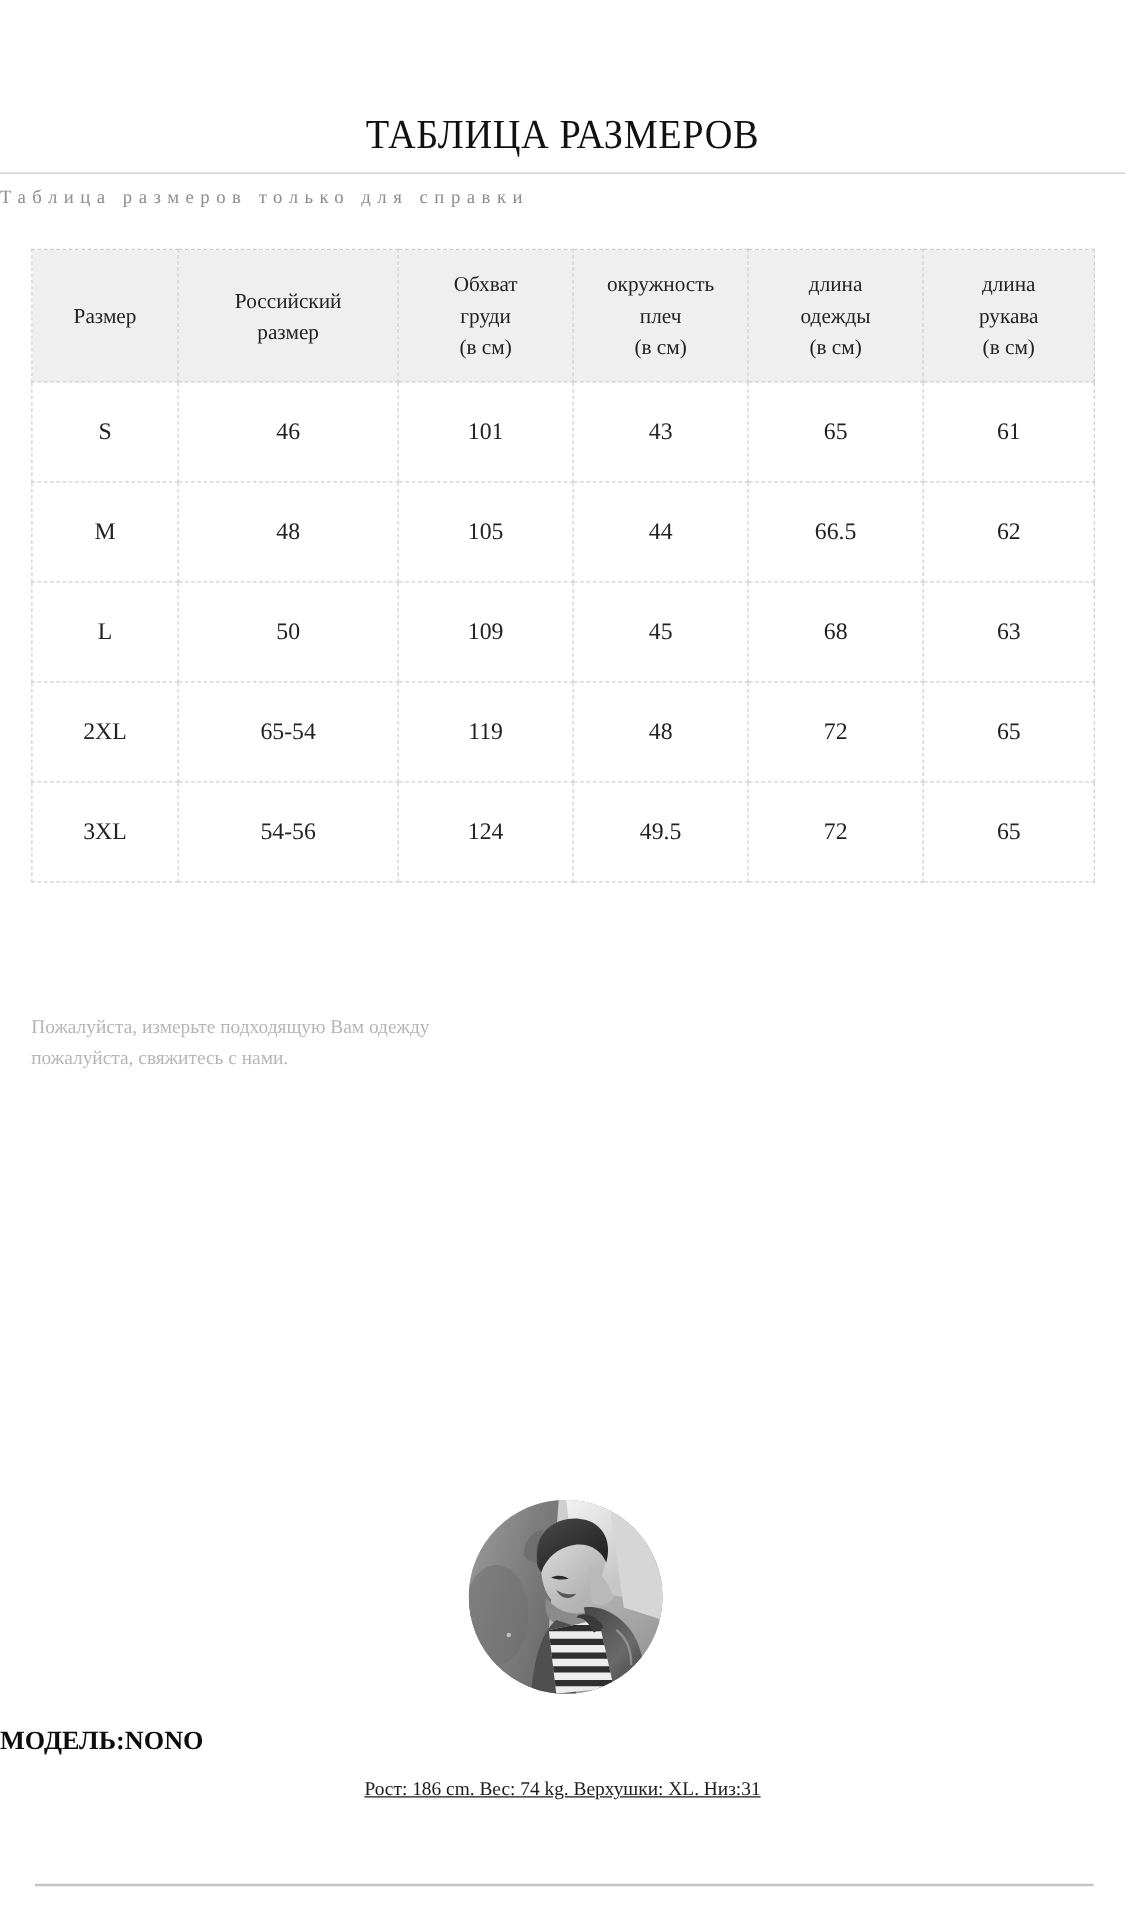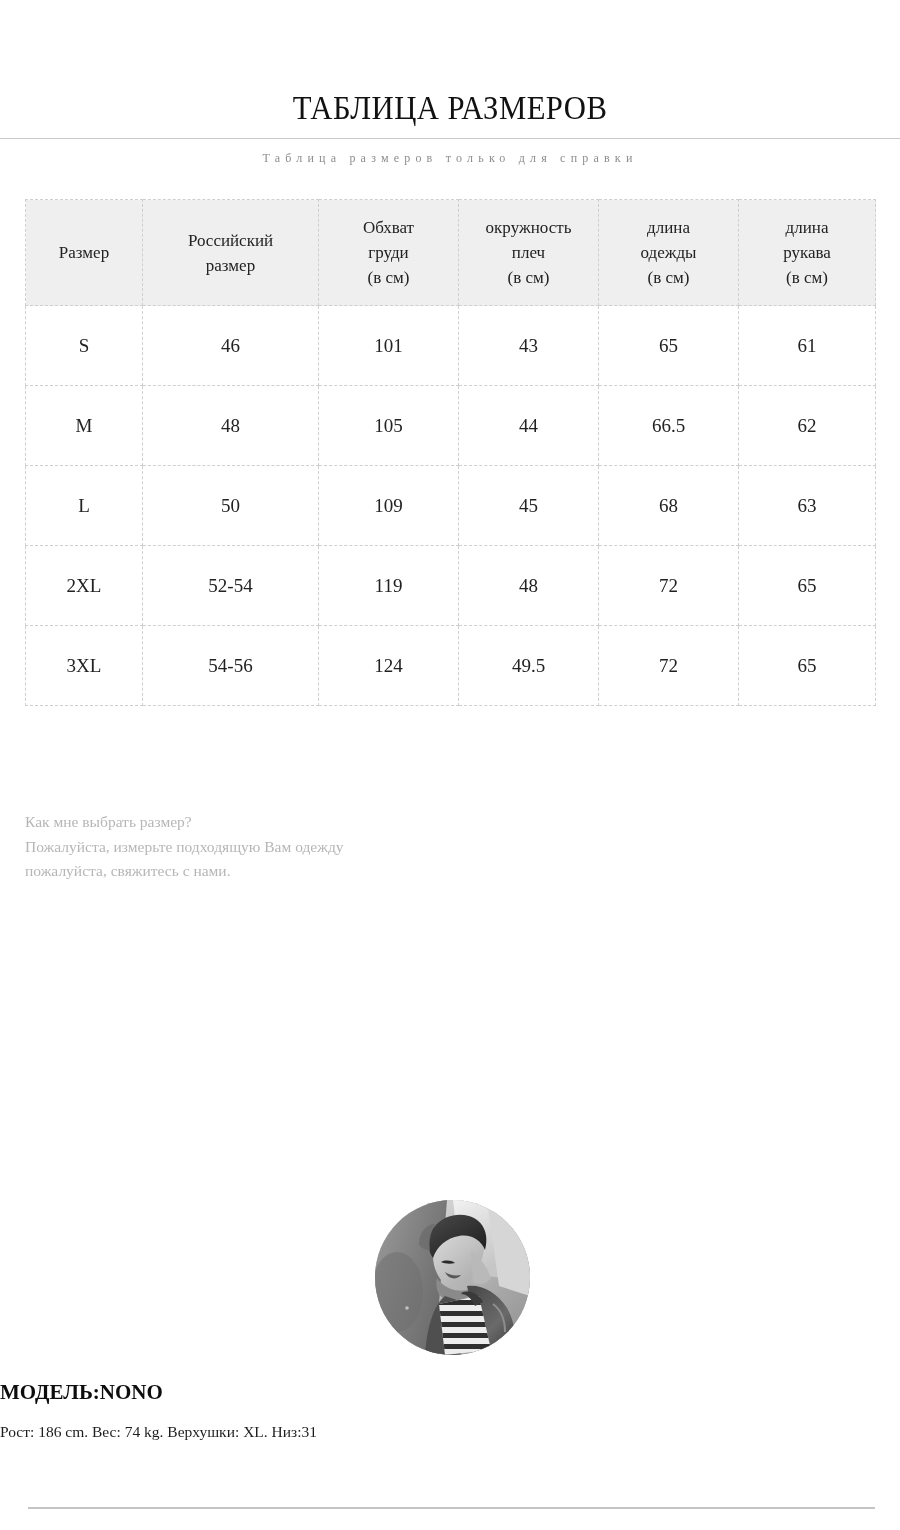--- a/index.html
+++ b/index.html
@@ -45,22 +45,22 @@
     left: 0;
     width: 900px;
     height: 1px;
     background: #c9c9c9;
   }
   .subtitle {
     position: absolute;
     top: 149px;
     left: 0;
     width: 900px;
-    text-align: center;
-    font-size: 12px;
+    text-align: left;
+    font-size: 15px;
     line-height: 18px;
     letter-spacing: 5.2px;
     color: #8d8d8d;
     white-space: nowrap;
   }
 
   
   .size-table-wrap {
     position: absolute;
     top: 199px;
@@ -135,25 +135,26 @@
     line-height: 26px;
     font-weight: bold;
     color: #0d0d0d;
     white-space: nowrap;
   }
   .model-specs {
     position: absolute;
     top: 1421px;
     left: 0;
     width: 900px;
-    text-align: left;
+    text-align: center;
     font-size: 15.5px;
     line-height: 22px;
     color: #1d1d1d;
     white-space: nowrap;
+    text-decoration: underline;
   }
 
   .bottom-rule {
     position: absolute;
     top: 1507px;
     left: 28px;
     width: 847px;
     height: 2px;
     background: #c4c4c4;
   }
@@ -228,40 +229,39 @@
       <tr>
         <td>L</td>
         <td>50</td>
         <td>109</td>
         <td>45</td>
         <td>68</td>
         <td>63</td>
       </tr>
       <tr>
         <td>2XL</td>
-        <td>52-54</td>
+        <td>65-54</td>
         <td>119</td>
         <td>48</td>
         <td>72</td>
         <td>65</td>
       </tr>
       <tr>
         <td>3XL</td>
         <td>54-56</td>
         <td>124</td>
         <td>49.5</td>
         <td>72</td>
         <td>65</td>
       </tr>
     </tbody>
   </table>
 </div>
 
 <div class="help-note">
-  <div>Как мне выбрать размер?</div>
   <div>Пожалуйста, измерьте подходящую Вам одежду</div>
   <div>пожалуйста, свяжитесь с нами.</div>
 </div>
 
 <div class="model-photo">
   <svg class="photo-svg" viewBox="0 0 155 155">
     <defs>
       <linearGradient id="bgWall" x1="0" y1="0" x2="1" y2="1">
         <stop offset="0%" stop-color="#e9e9e9"></stop>
         <stop offset="45%" stop-color="#bdbdbd"></stop>

